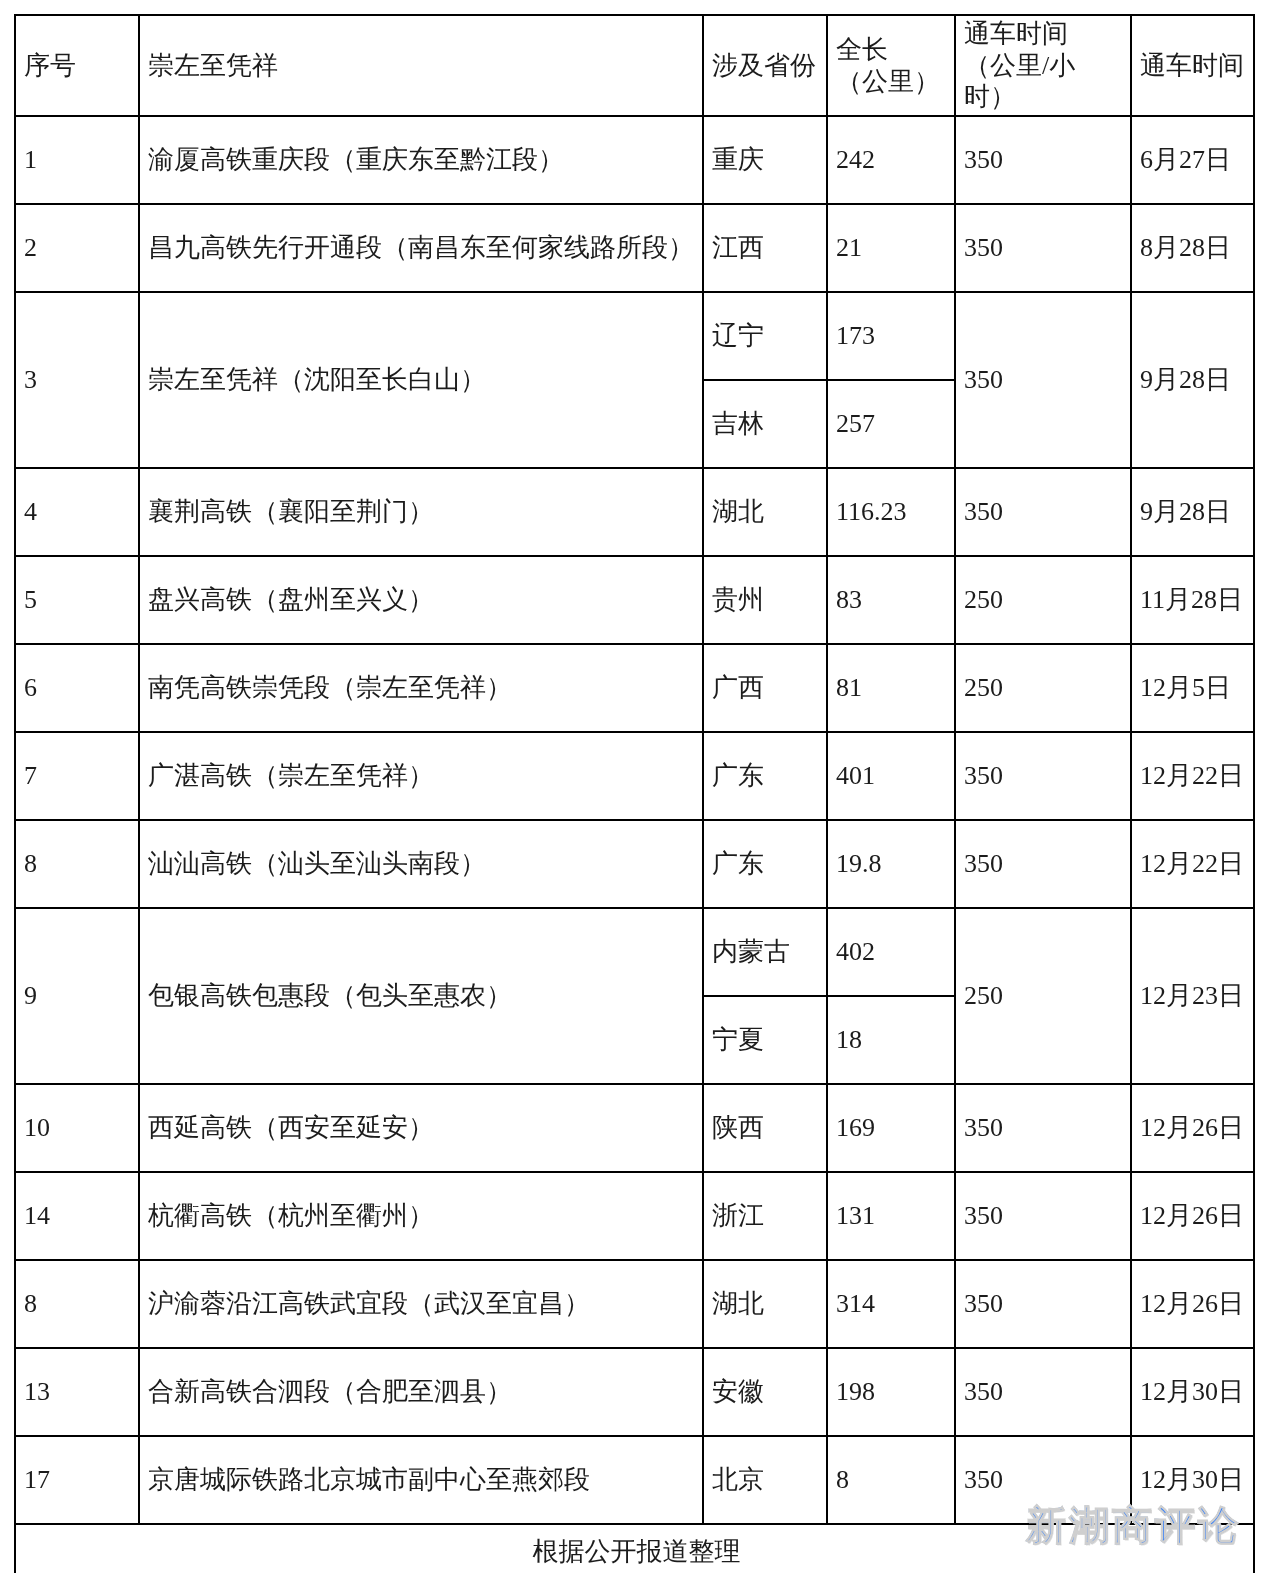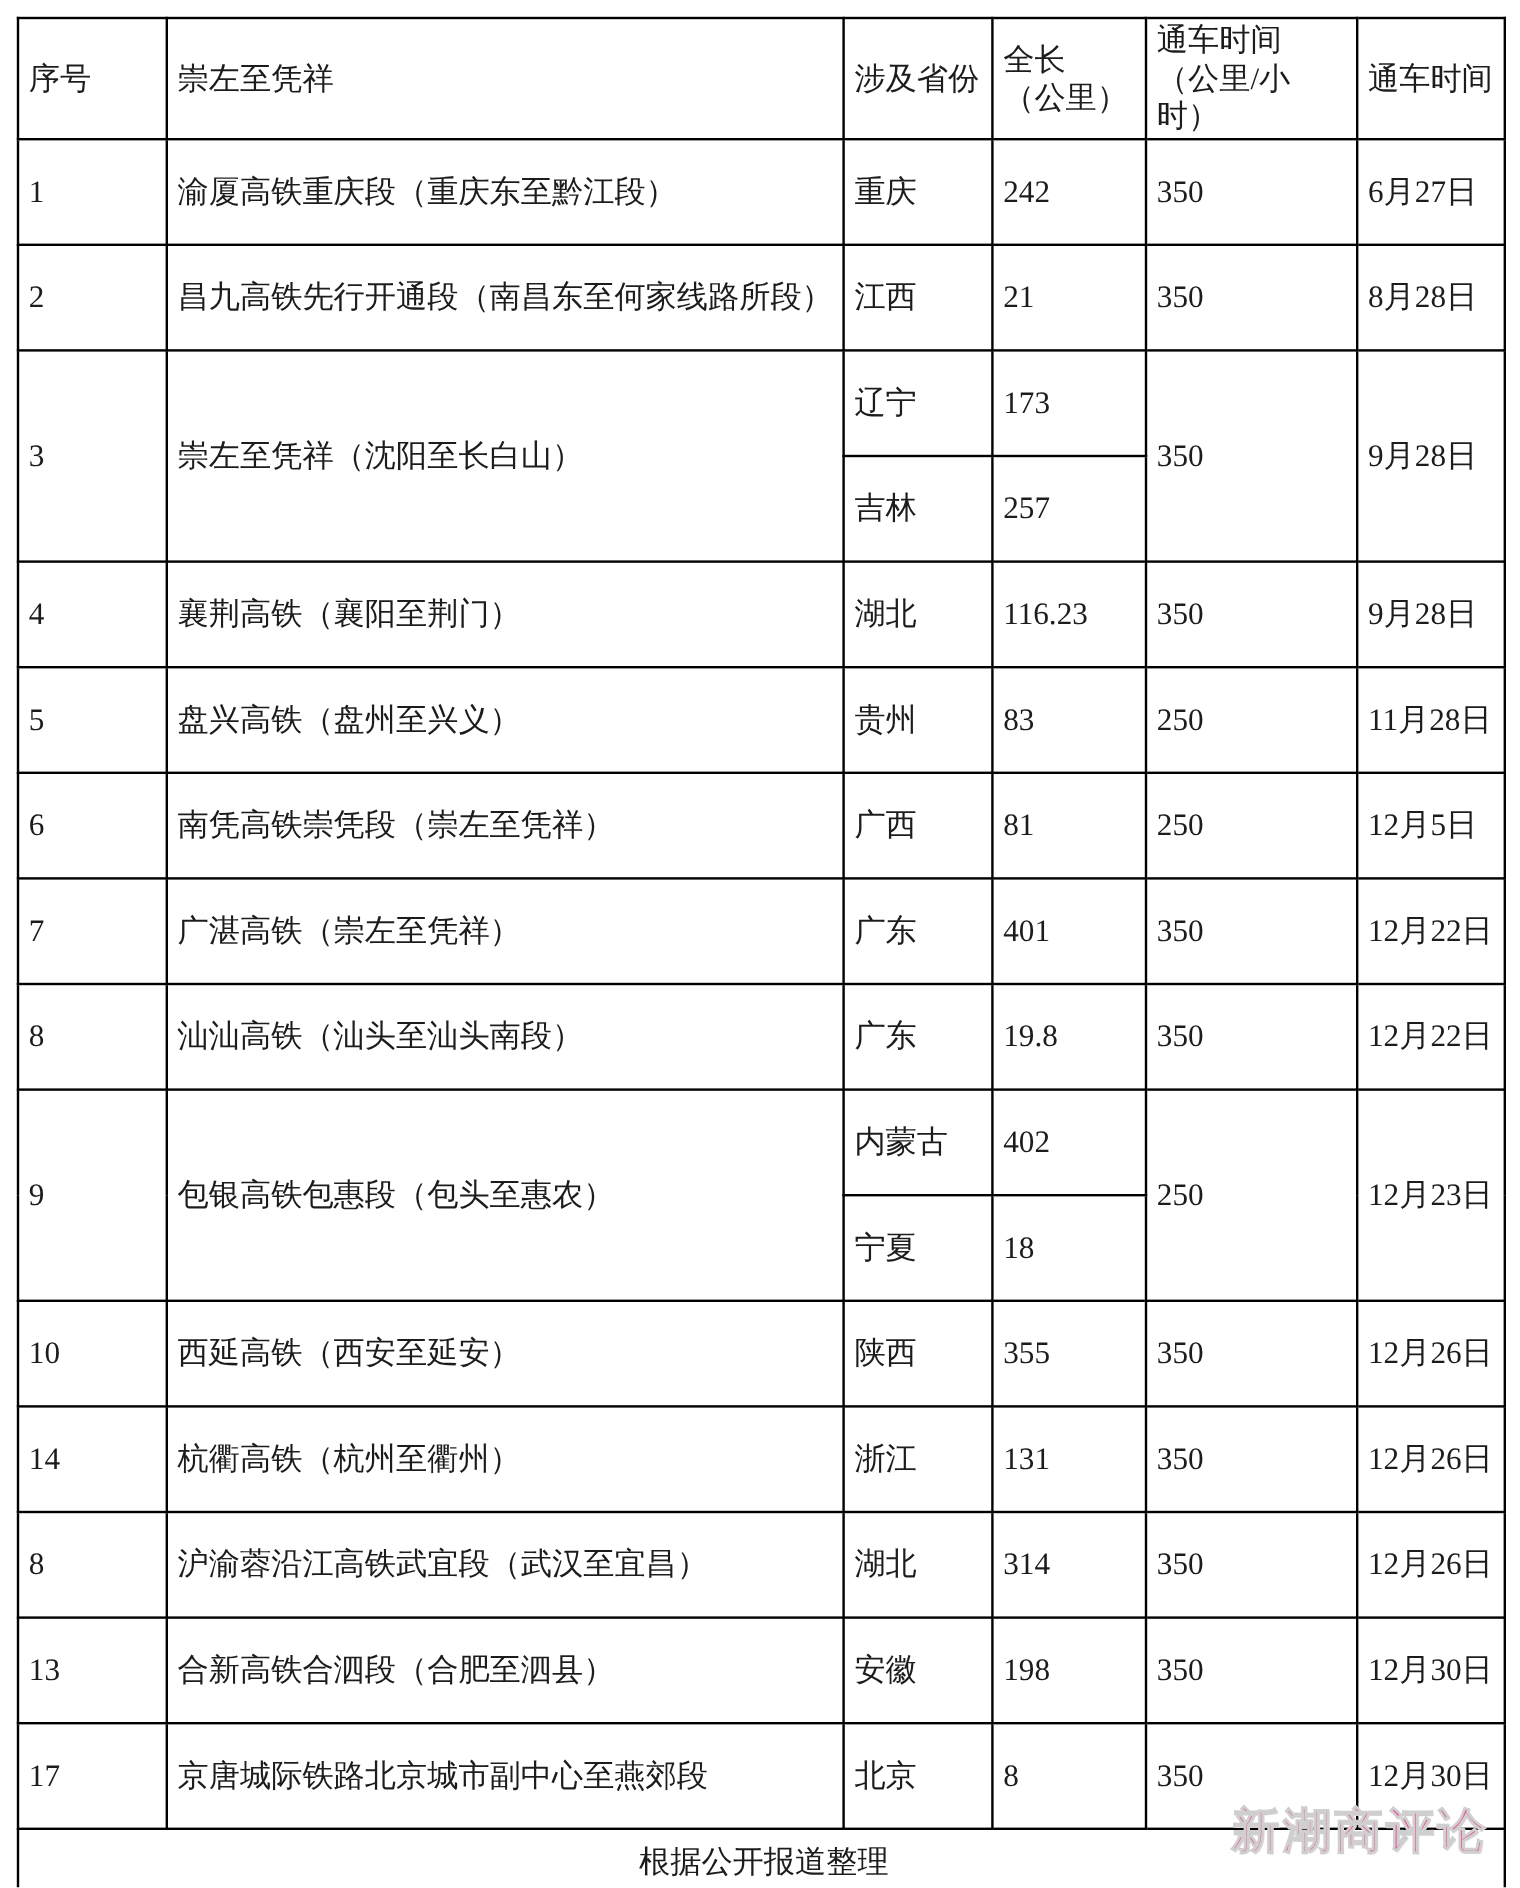--- a/index.html
+++ b/index.html
@@ -44,21 +44,21 @@
   table.hsr tfoot td {
     text-align: center;
   }
   .watermark {
     position: absolute;
     right: 26px;
     bottom: 20px;
     font-size: 40px;
     font-weight: bold;
     letter-spacing: 3px;
-    color: #ec4899;
+    color: #3b82f6;
     -webkit-text-stroke: 1px #cfcfcf;
     text-shadow: 1px 1px 0 #dedede;
     pointer-events: none;
   }
 </style>
 </head>
 <body>
 
 <div class="page">
   <table class="hsr">
@@ -160,21 +160,21 @@
           <td rowspan="2">12月23日</td>
         </tr>
         <tr>
           <td>宁夏</td>
           <td>18</td>
         </tr>
         <tr>
           <td>10</td>
           <td>西延高铁（西安至延安）</td>
           <td>陕西</td>
-          <td>355</td>
+          <td>169</td>
           <td>350</td>
           <td>12月26日</td>
         </tr>
         <tr>
           <td>14</td>
           <td>杭衢高铁（杭州至衢州）</td>
           <td>浙江</td>
           <td>131</td>
           <td>350</td>
           <td>12月26日</td>

